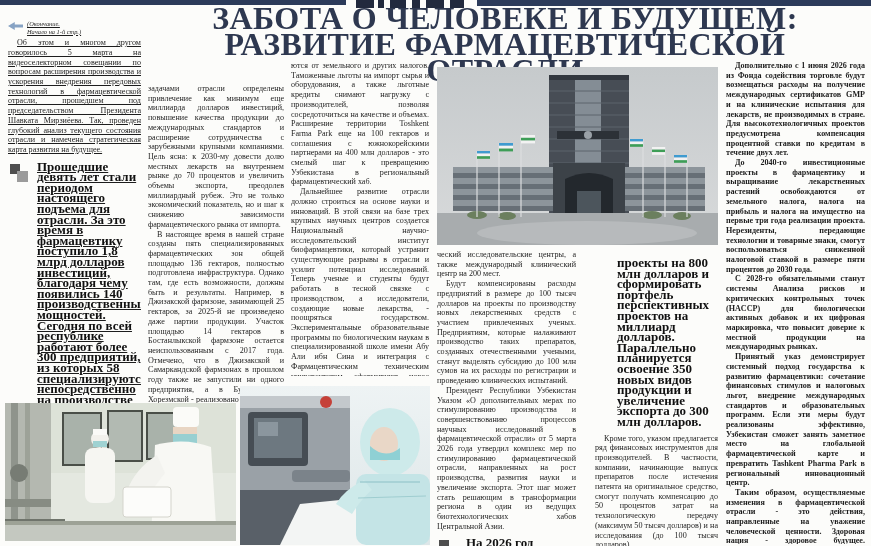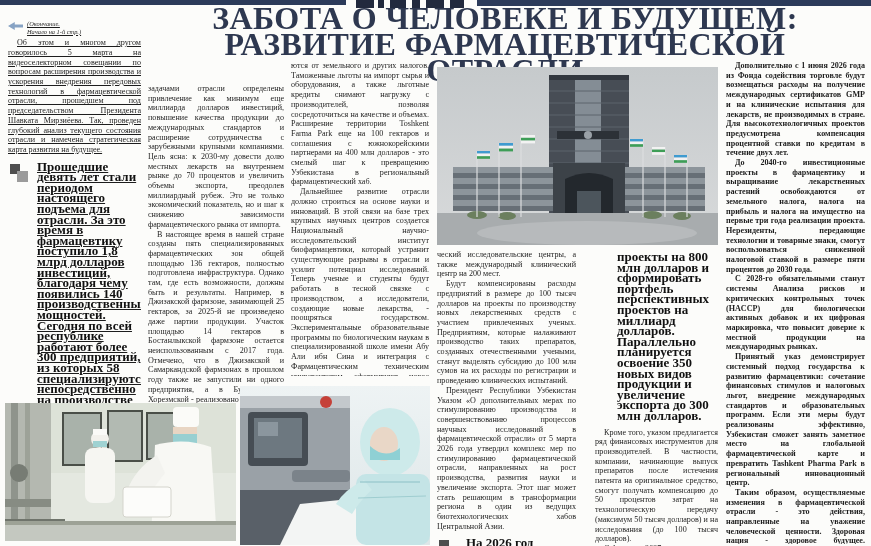--- a/index.html
+++ b/index.html
@@ -202,21 +202,21 @@
     <p>Президент Республики Узбекистан Указом «О дополнительных мерах по стимулированию производства и совершенствованию процессов научных исследований в фармацевтической отрасли» от 5 марта 2026 года утвердил комплекс мер по стимулированию фармацевтической отрасли, направленных на рост производства, развития науки и увеличение экспорта. Этот шаг может стать решающим в трансформации региона в один из ведущих биотехнологических хабов Центральной Азии.</p>
     <div class="pullquote">
       <span class="qicon">
           <span class="q1"></span>
         </span>
       <span>На 2026 год поставлены амбициозные задачи: довести объем производства до 8,5 трлн сумов, реализовать инвестиционные</span>
     </div>
   </div>
 
   <div class="col" style="left:595px; top:250px; width:123px; height:296px;">
-    <div class="pullquote cont" style="margin-top:2px;">
+    <div class="pullquote cont" style="margin-top:8px;">
       <span>проекты на 800 млн долларов и сформировать портфель перспективных проектов на миллиард долларов. Параллельно планируется освоение 350 новых видов продукции и увеличение экспорта до 300 млн долларов.</span>
     </div>
     <p>Кроме того, указом предлагается ряд финансовых инструментов для производителей. В частности, компании, начинающие выпуск препаратов после истечения патента на оригинальное средство, смогут получать компенсацию до 50 процентов затрат на технологическую передачу (максимум 50 тысяч долларов) и на исследования (до 100 тысяч долларов).</p>
     <p>С 1 января 2027-го предприятия с национальным сертификатом «Надлежащая производственная практика - GMP» смогут выпускать биологически активные добавки на собственных линиях, что создаст условия для интеграции производства и науки.</p>
   </div>
 
   <div class="col" style="left:726px; top:61px; width:139px; height:483px;font-weight:bold;">
     <p class="noindent" style="text-indent:9px;">Дополнительно с 1 июня 2026 года из Фонда содействия торговле будут возмещаться расходы на получение международных сертификатов GMP и на клинические испытания для лекарств, не производимых в стране. Для высокотехнологичных проектов предусмотрена компенсация процентной ставки по кредитам в течение двух лет.</p>
     <p>До 2040-го инвестиционные проекты в фармацевтику и выращивание лекарственных растений освобождаются от земельного налога, налога на прибыль и налога на имущество на первые три года реализации проекта. Нерезиденты, передающие технологии и товарные знаки, смогут воспользоваться сниженной налоговой ставкой в размере пяти процентов до 2030 года.</p>
     <p>С 2028-го обязательными станут системы Анализа рисков и критических контрольных точек (HACCP) для биологически активных добавок и их цифровая маркировка, что повысит доверие к местной продукции на международных рынках.</p>

